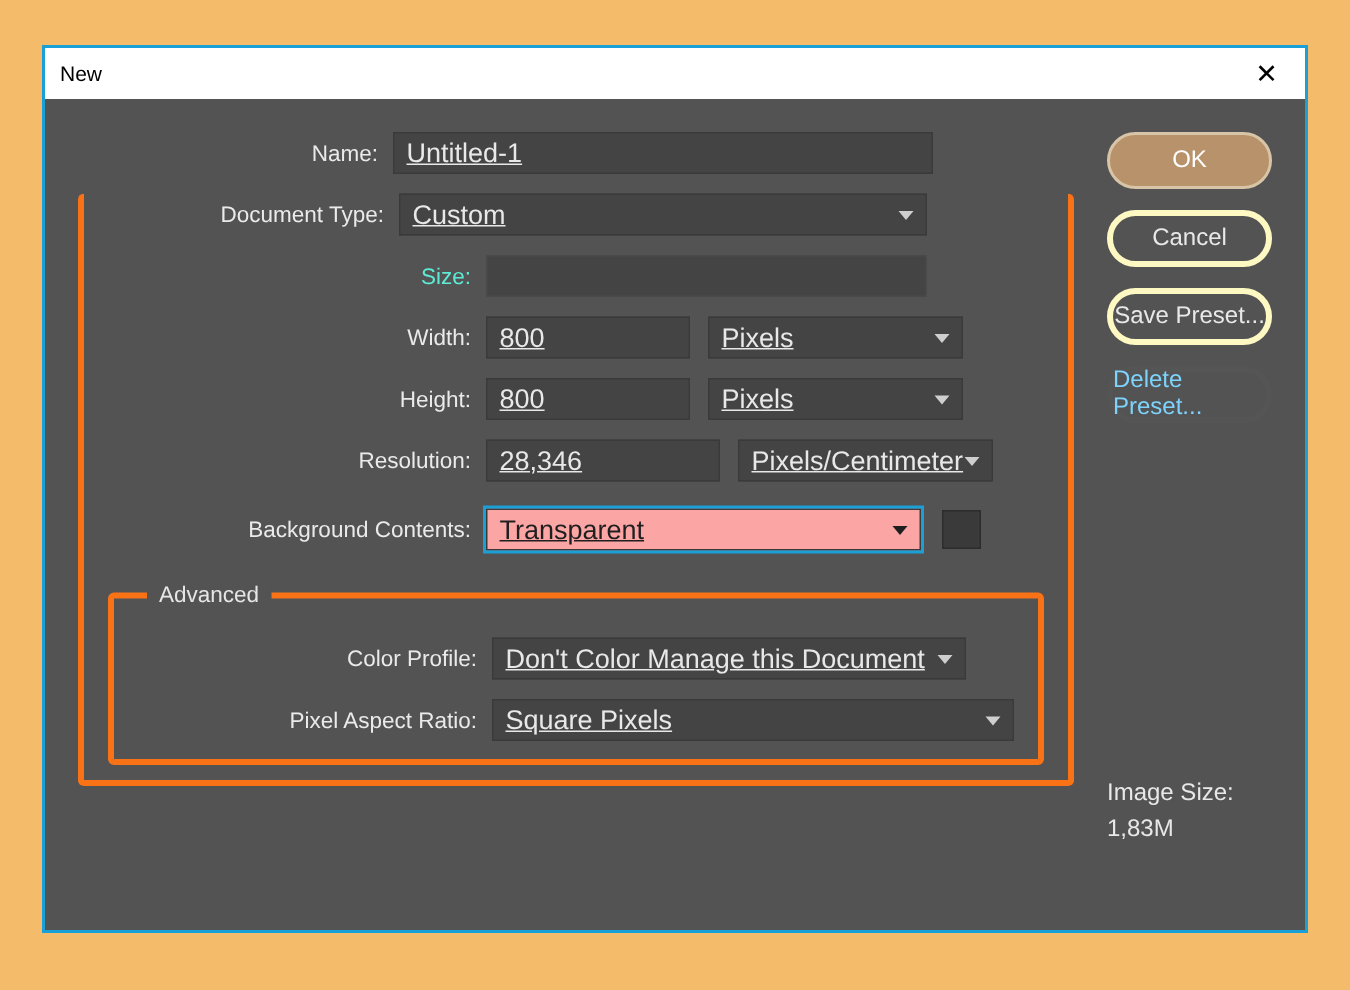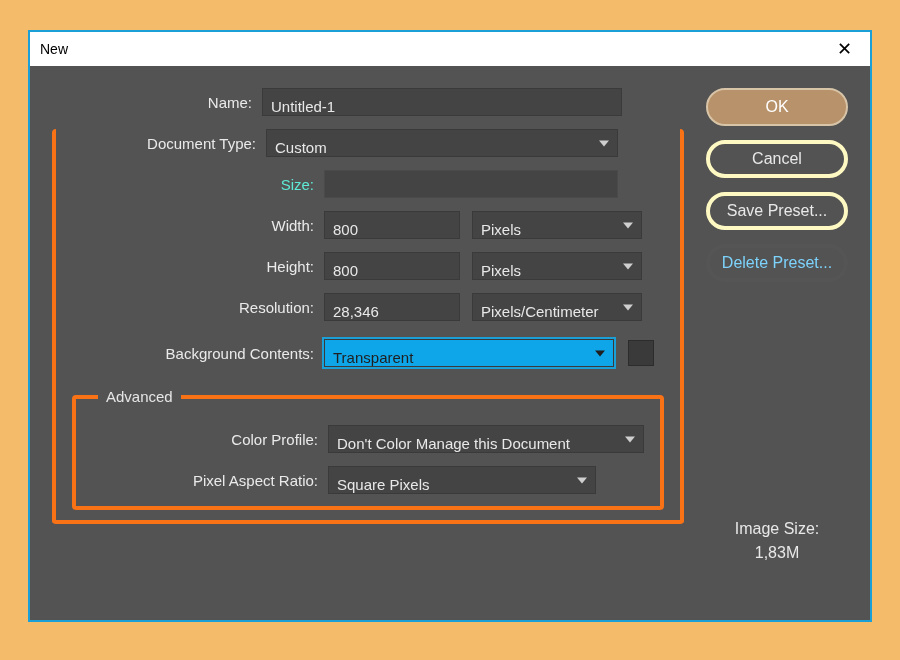--- a/index.html
+++ b/index.html
@@ -42,42 +42,43 @@
   
   .row { display: flex; align-items: center; height: 28px; margin-bottom: 13px; }
   .lbl { width: 210px; text-align: right; padding-right: 10px; color: #eaeaea; white-space: nowrap; font-size: 15px; }
   .lbl.dim { color: #5eead4; }
   .input, .select {
     background: #444444;
     border: 1px solid #3a3a3a;
     color: #e8e8e8;
     height: 28px;
     padding: 0 8px;
-    font-size: 15px;
-    display: flex;
-    align-items: flex-end;
+    font-size: 18px;
+    display: flex;
+    align-items: center;
     position: relative;
+    text-decoration: underline;
   }
   .input { width: 130px; }
   .input.wide { width: 360px; }
   .select { cursor: pointer; }
   .select::after {
     content: "";
     position: absolute;
     right: 8px;
     top: 50%;
     transform: translateY(-40%);
     width: 0; height: 0;
     border-left: 5px solid transparent;
     border-right: 5px solid transparent;
     border-top: 6px solid #cfcfcf;
   }
   .select.noarrow::after { display: none; }
   .select.dim { color: #8a8a8a; border-color: #4a4a4a; }
-  .select.highlight { background: #0ea5e9; border: 1px solid #3a3a3a; outline: 2px solid #1a9fd6; color: #1f1f1f; }
+  .select.highlight { background: #fca5a5; border: 1px solid #3a3a3a; outline: 2px solid #1a9fd6; color: #1f1f1f; }
   .select.highlight::after { border-top-color: #1f1f1f; }
   .gap { width: 12px; }
   .swatch {
     width: 26px; height: 26px; margin-left: 14px;
     background: #3a3a3a; border: 1px solid #2c2c2c;
   }
 
   
   .fieldset {
     border: 4px solid #f97316;
@@ -107,21 +108,21 @@
     justify-content: center;
     cursor: pointer;
   }
   .btn.primary {
     background: #b8926a;
     border: 2px solid #d8c4a7;
     color: #fff;
     font-weight: 400;
   }
   .btn.disabled { color: #7dd3fc; border-color: #555; cursor: default; }
-  .imgsize { margin-top: auto; text-align: center; padding-bottom: 40px; font-size: 16px; color: #e8e8e8; }
+  .imgsize { margin-top: auto; padding-bottom: 40px; font-size: 16px; color: #e8e8e8; }
   .imgsize .val { margin-top: 6px; }
   .w-170 { width: 170px; }
   .w-350 { width: 352px; }
 </style>
 </head>
 <body>
 
 <div class="dialog">
 
   <div class="titlebar">
@@ -174,21 +175,21 @@
             <span>800</span>
           </div>
           <div class="gap"></div>
           <div class="select w-170">
             <span>Pixels</span>
           </div>
         </div>
 
         <div class="row">
           <div class="lbl" style="width:268px">Resolution:</div>
-          <div class="input" style="width:136px">
+          <div class="input" style="width:156px">
             <span>28,346</span>
           </div>
           <div class="gap"></div>
           <div class="select w-170">
             <span>Pixels/Centimeter</span>
           </div>
         </div>
 
 
         <div class="row" style="margin-top:18px">
@@ -204,21 +205,21 @@
 
           <div class="row">
             <div class="lbl" style="width:252px">Color Profile:</div>
             <div class="select" style="width:316px">
               <span>Don't Color Manage this Document</span>
             </div>
           </div>
 
           <div class="row" style="margin-bottom:4px">
             <div class="lbl" style="width:252px">Pixel Aspect Ratio:</div>
-            <div class="select" style="width:268px">
+            <div class="select" style="width:348px">
               <span>Square Pixels</span>
             </div>
           </div>
         </div>
 
       </div>
     </div>
 
     <div class="right">
       <div class="btn primary">

